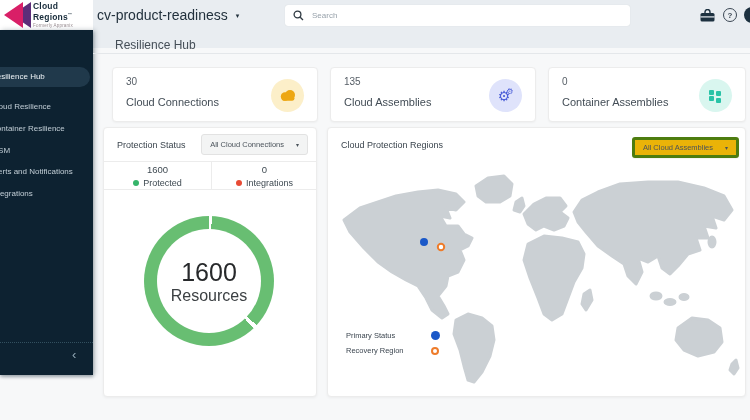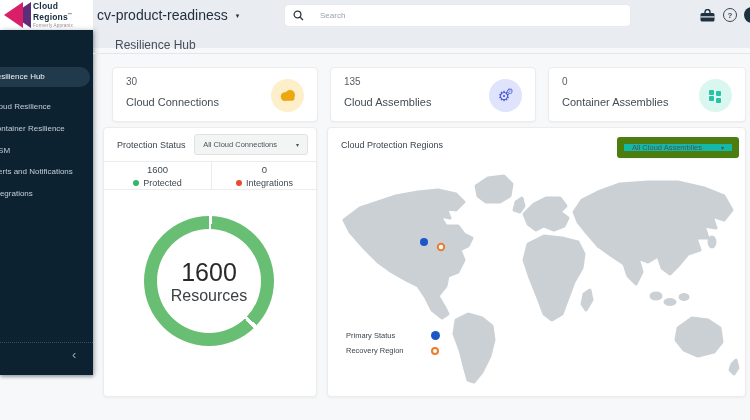--- a/index.html
+++ b/index.html
@@ -14,21 +14,21 @@
   .logo-text { position:absolute; left:33px; top:2px; line-height:8.5px; }
   .logo-line { font-size:8.5px; font-weight:bold; color:#182c3b; letter-spacing:.2px; }
   .logo-line sup { font-size:4px; }
   .logo-tagline { font-size:4.5px; color:#9b8f93; margin-top:1px; letter-spacing:.2px; }
 
   .ws-selector { position:absolute; left:97px; top:0; height:30px; display:flex; align-items:center; gap:8px; cursor:pointer; }
   .ws-selector .ws-label { font-size:14px; color:#22313d; }
   .caret { font-size:7px; color:#22313d; line-height:1; }
 
   .searchbar { position:absolute; left:285px; top:5px; width:345px; height:21px; background:#fff; border-radius:3px; display:flex; align-items:center; padding-left:8px; gap:8px; box-shadow:0 0 1px rgba(0,0,0,.15); }
-  .searchbar input { border:none; outline:none; background:transparent; font-size:8px; color:#30343a; width:280px; font-family:"Liberation Sans",sans-serif;margin-left:8px; }
+  .searchbar input { border:none; outline:none; background:transparent; font-size:8px; color:#30343a; width:280px; font-family:"Liberation Sans",sans-serif; }
   .searchbar input::placeholder { color:#98a2ab; }
 
   .tb-icon { position:absolute; top:9px; }
   .help-icon { position:absolute; left:723px; top:8px; width:14px; height:14px; border:1.3px solid #3b4754; border-radius:50%; display:flex; align-items:center; justify-content:center; font-size:8px; font-weight:bold; color:#3b4754; }
   .account-sliver { position:absolute; left:744px; top:7px; width:16px; height:16px; border-radius:50%; background:#1d3140; }
 
   
   .sidebar { position:absolute; left:0; top:30px; width:93px; height:345px; background:#0d2231; box-shadow:2px 0 5px rgba(13,34,49,.25), 0 2px 3px rgba(13,34,49,.3); }
   .side-item { position:absolute; left:0; width:93px; height:20px; line-height:20px; font-size:8px; color:#c2ced6; white-space:nowrap; cursor:pointer; }
   .side-item span { margin-left:-9px; }
@@ -51,23 +51,23 @@
   .gear-main { font-size:14px; color:#4b5ed8; line-height:1; }
   .gear-small { font-size:8px; color:#4b5ed8; line-height:1; margin-left:-4px; margin-top:-8px; }
   .grid-icon { position:relative; width:13px; height:13px; }
   .grid-icon i { position:absolute; width:5px; height:5px; background:#28c3a7; border-radius:1px; }
 
   .panel { position:absolute; top:127px; background:#fff; border:1px solid #ececec; border-radius:4px; box-shadow:0 1px 3px rgba(0,0,0,.05);text-decoration:underline; }
   #protection-panel { left:103px; width:214px; height:270px; }
   #regions-panel { left:327px; width:419px; height:270px; }
   .panel-title { position:absolute; left:13px; top:12px; font-size:9px; color:#3b454e; }
 
-  .filter-btn { position:absolute; height:21px; display:flex; align-items:center; gap:19px; padding:0 8px; border-radius:3px; font-size:7.5px; color:#4b535b; cursor:pointer; }
+  .filter-btn { position:absolute; height:21px; display:flex; align-items:center; gap:12px; padding:0 8px; border-radius:3px; font-size:7.5px; color:#4b535b; cursor:pointer; }
   #protection-filter { right:8px; top:6px; background:#f3f4f4; border:1px solid #e2e2e2; }
-  #regions-filter { right:6px; top:9px; background:#14b8a6; border:7px solid #4d7c0f; box-shadow:0 1px 1px rgba(0,0,0,.05); }
+  #regions-filter { right:6px; top:9px; background:#eab308; border:3px solid #4d7c0f; box-shadow:0 1px 1px rgba(0,0,0,.05); }
   .filter-btn .caret { font-size:6px; color:#4b535b; }
 
   .hdiv { position:absolute; left:0; width:100%; height:1px; background:#ececec; }
   .vdiv { position:absolute; width:1px; background:#ececec; }
 
   .stat-col { position:absolute; top:36px; width:107px; text-align:center; }
   .stat-col.col2 { left:107px; }
   .stat-value { font-size:9.5px; color:#3f4a52; }
   .stat-label { margin-top:3px; font-size:9px; color:#3f4a52; display:flex; align-items:center; justify-content:center; gap:4px; }
   .dot { width:6px; height:6px; border-radius:50%; display:inline-block; }

